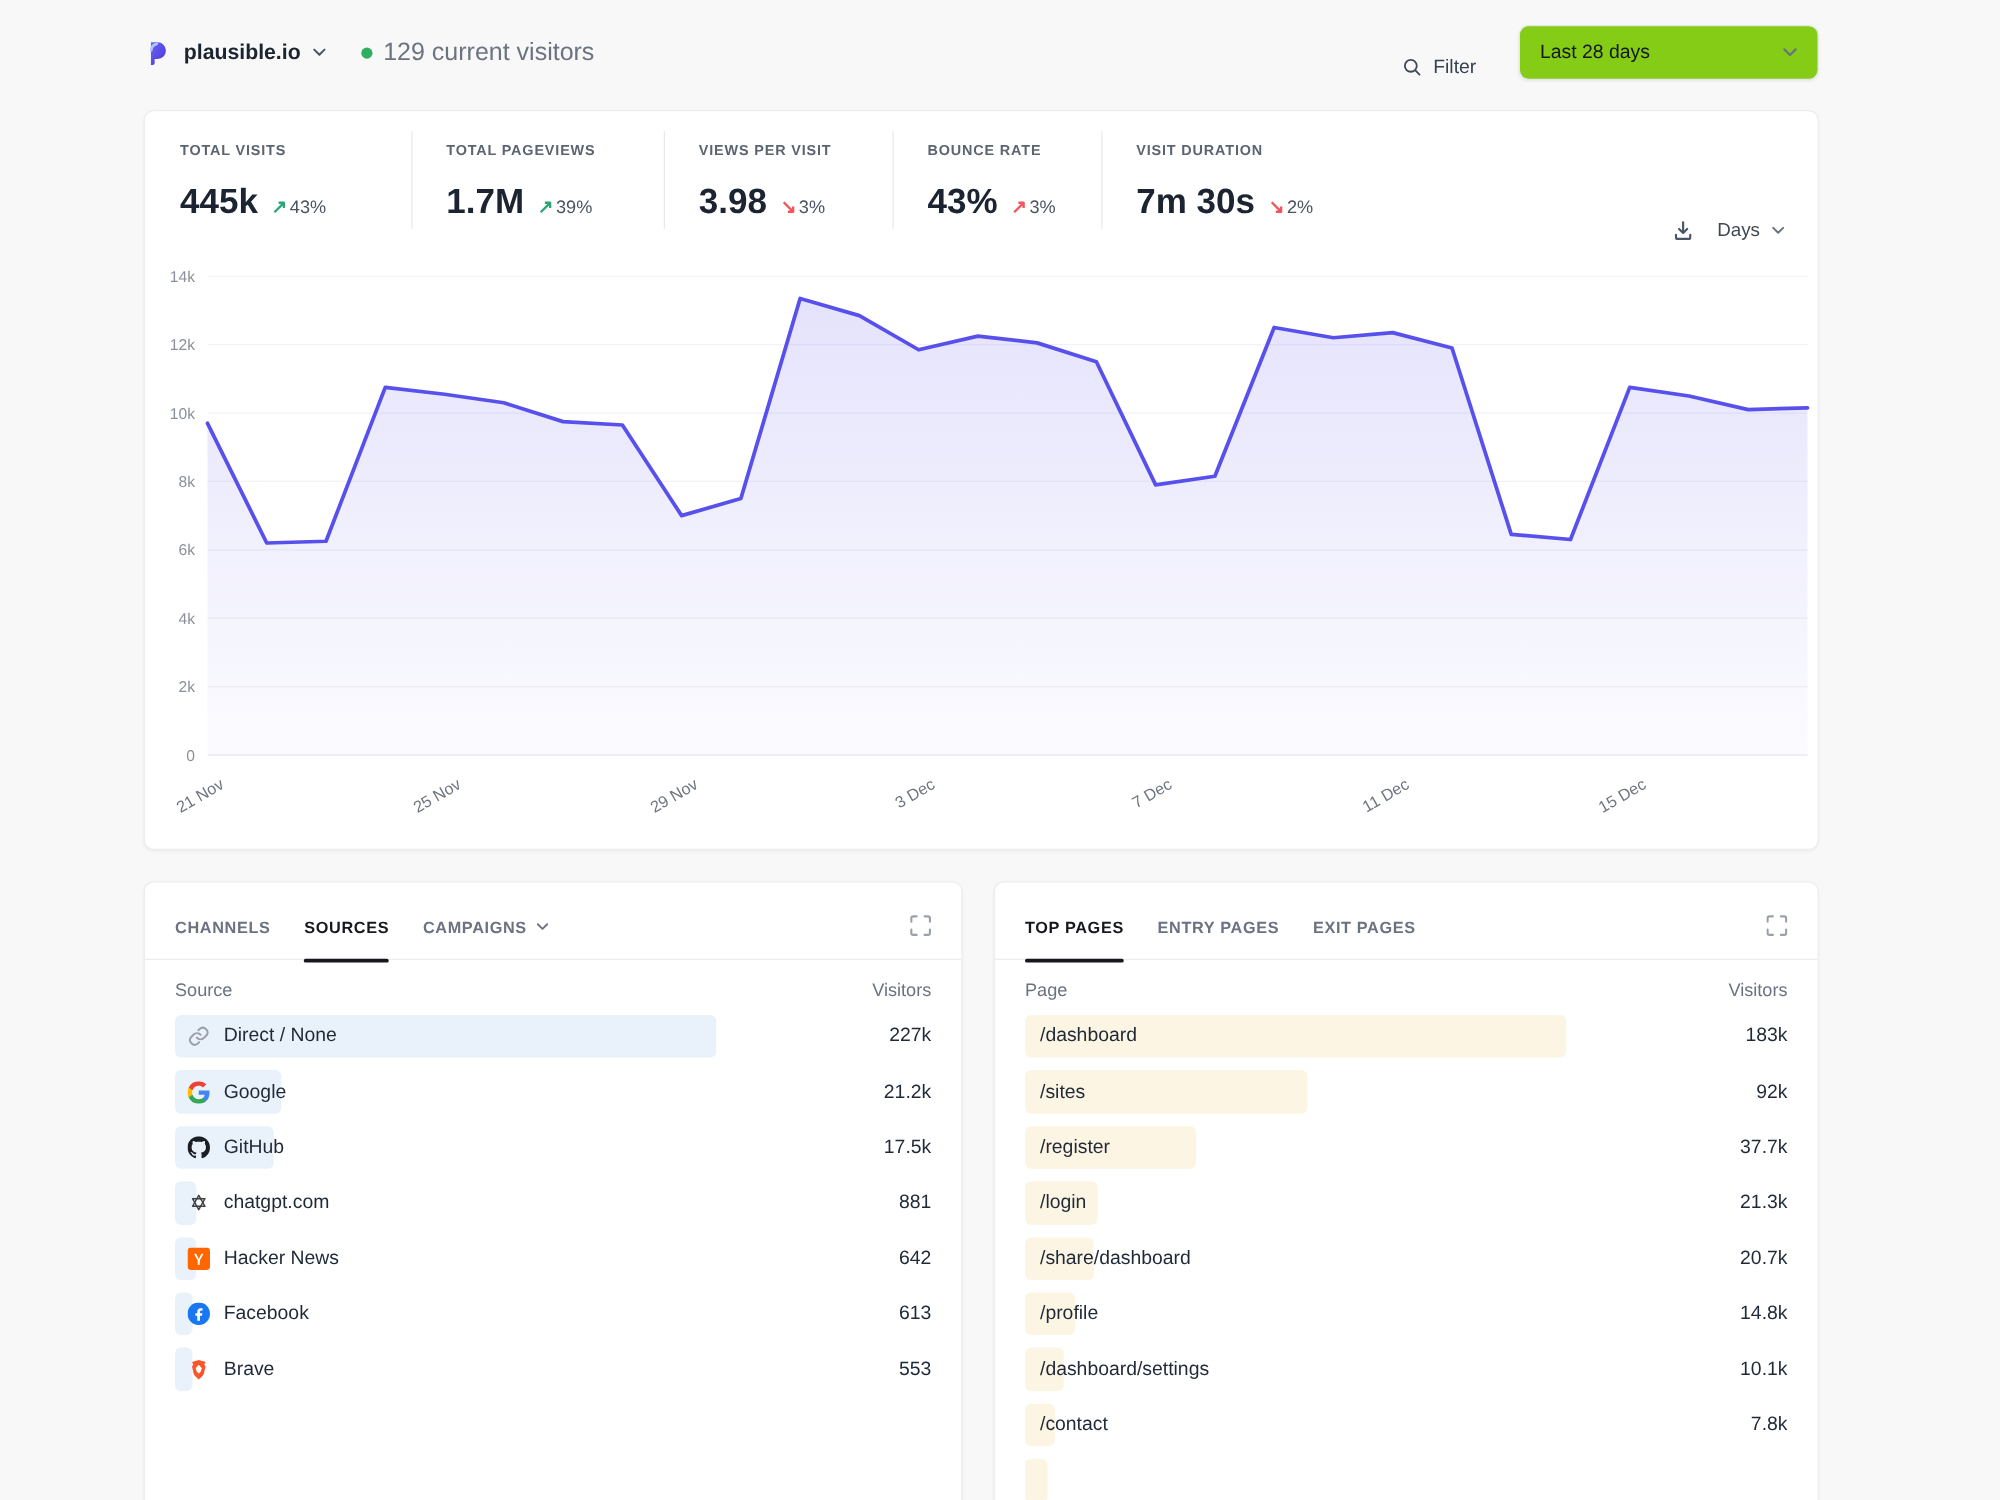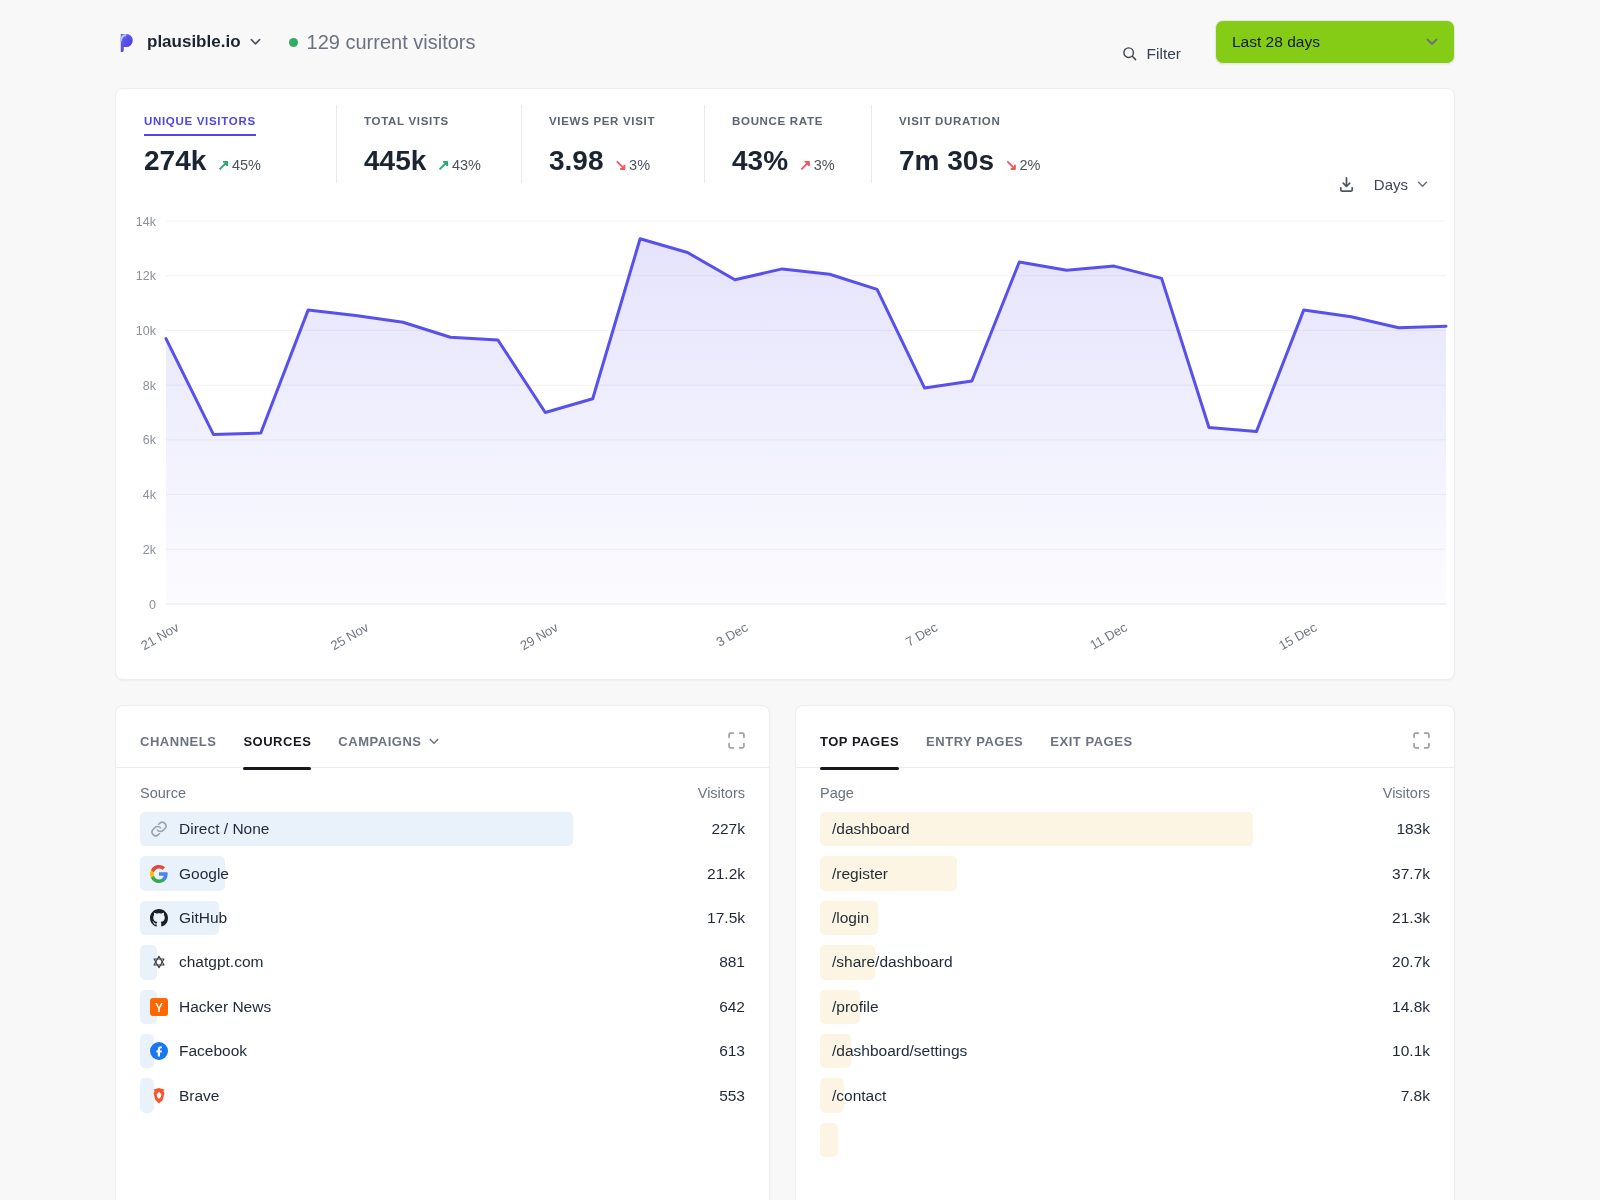--- a/index.html
+++ b/index.html
@@ -146,27 +146,27 @@
       <path d="M50 249.6357142857143 L97.4 345.4 L144.8 344.0 L192.2 220.9 L239.6 226.4 L287.0 233.2 L334.4 248.3 L381.9 251.0 L429.3 323.5 L476.7 309.8 L524.1 149.8 L571.5 163.5 L618.9 190.8 L666.3 179.9 L713.7 185.3 L761.1 200.4 L808.5 298.9 L855.9 292.0 L903.3 173.0 L950.7 181.2 L998.1 177.1 L1045.6 189.4 L1093.0 338.5 L1140.4 342.6 L1187.8 220.9 L1235.2 227.8 L1282.6 238.7 L1330.0 237.3" fill="none" stroke="#5850ec" stroke-width="3" stroke-linejoin="round" stroke-linecap="round"></path>
       <text x="64" y="541" text-anchor="end" class="xtick" transform="rotate(-30 64 541)">21 Nov</text>
       <text x="253.62962962962962" y="541" text-anchor="end" class="xtick" transform="rotate(-30 253.62962962962962 541)">25 Nov</text>
       <text x="443.25925925925924" y="541" text-anchor="end" class="xtick" transform="rotate(-30 443.25925925925924 541)">29 Nov</text>
       <text x="632.8888888888889" y="541" text-anchor="end" class="xtick" transform="rotate(-30 632.8888888888889 541)">3 Dec</text>
       <text x="822.5185185185185" y="541" text-anchor="end" class="xtick" transform="rotate(-30 822.5185185185185 541)">7 Dec</text>
       <text x="1012.1481481481482" y="541" text-anchor="end" class="xtick" transform="rotate(-30 1012.1481481481482 541)">11 Dec</text>
       <text x="1201.7777777777778" y="541" text-anchor="end" class="xtick" transform="rotate(-30 1201.7777777777778 541)">15 Dec</text>
     </svg>
   <div class="stats-row" id="stats-row">
-      <div class="stat active" style="width: 192px;"><span class="stat-label">UNIQUE VISITORS</span><div class="stat-value">
-          <span>274k</span>
-          <span class="stat-change"><span class="arrow good">↗</span><span>45%</span></span>
-        </div></div>
       <div class="stat" style="width: 185px;"><span class="stat-label">TOTAL VISITS</span><div class="stat-value">
           <span>445k</span>
           <span class="stat-change"><span class="arrow good">↗</span><span>43%</span></span>
+        </div></div>
+      <div class="stat" style="width: 202px;"><span class="stat-label">TOTAL PAGEVIEWS</span><div class="stat-value">
+          <span>1.7M</span>
+          <span class="stat-change"><span class="arrow good">↗</span><span>39%</span></span>
         </div></div>
       <div class="stat" style="width: 183px;"><span class="stat-label">VIEWS PER VISIT</span><div class="stat-value">
           <span>3.98</span>
           <span class="stat-change"><span class="arrow bad">↘</span><span>3%</span></span>
         </div></div>
       <div class="stat" style="width: 167px;"><span class="stat-label">BOUNCE RATE</span><div class="stat-value">
           <span>43%</span>
           <span class="stat-change"><span class="arrow bad">↗</span><span>3%</span></span>
         </div></div>
       <div class="stat"><span class="stat-label">VISIT DURATION</span><div class="stat-value">
@@ -342,20 +342,27 @@
   </div>
   <div class="rows" id="pages-rows">
       <div class="row">
         <span class="bar" style="width: 71%;"></span>
         <span class="row-content">
           <span class="row-label">/dashboard</span>
         </span>
         <span class="row-value">183k</span>
       </div>
       <div class="row">
+        <span class="bar" style="width: 37%;"></span>
+        <span class="row-content">
+          <span class="row-label">/sites</span>
+        </span>
+        <span class="row-value">92k</span>
+      </div>
+      <div class="row">
         <span class="bar" style="width: 22.5%;"></span>
         <span class="row-content">
           <span class="row-label">/register</span>
         </span>
         <span class="row-value">37.7k</span>
       </div>
       <div class="row">
         <span class="bar" style="width: 9.5%;"></span>
         <span class="row-content">
           <span class="row-label">/login</span>

